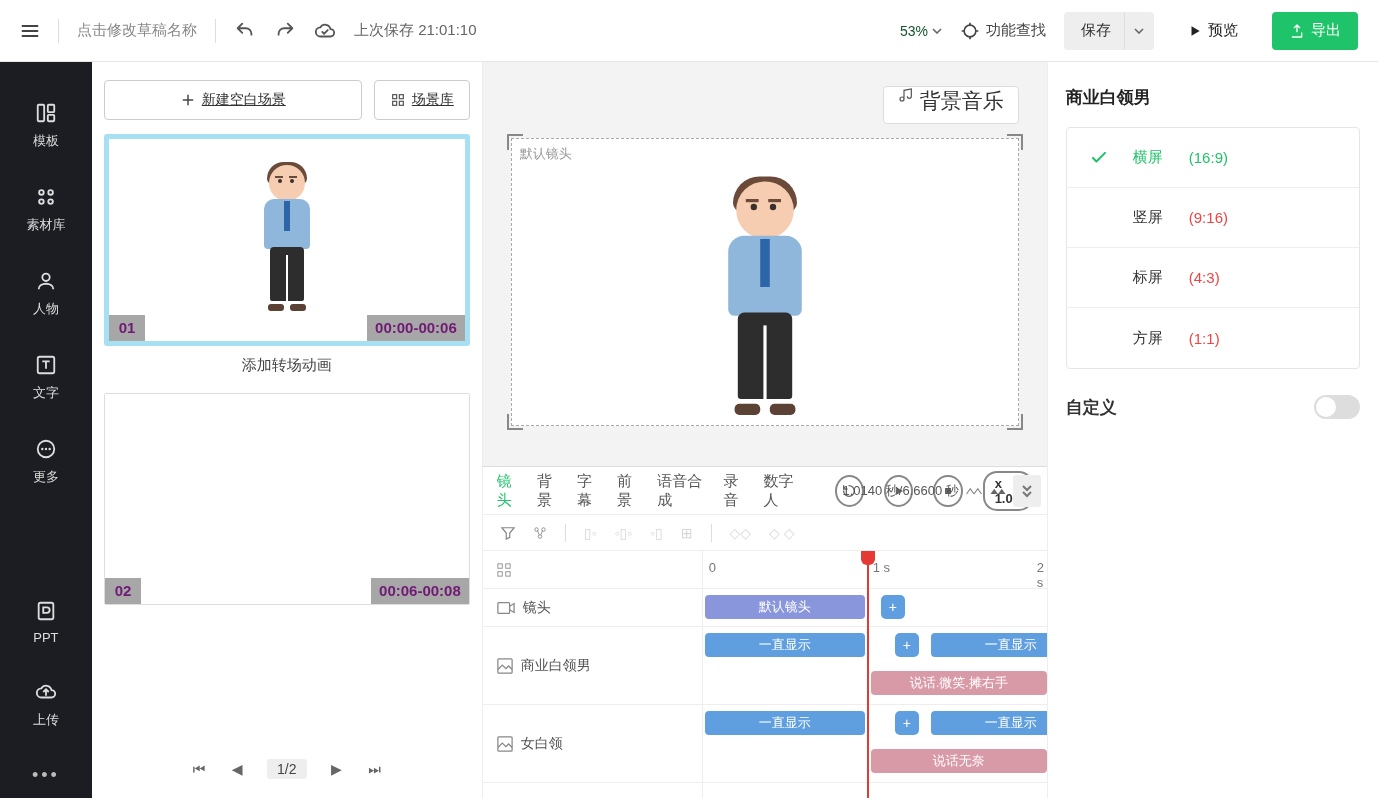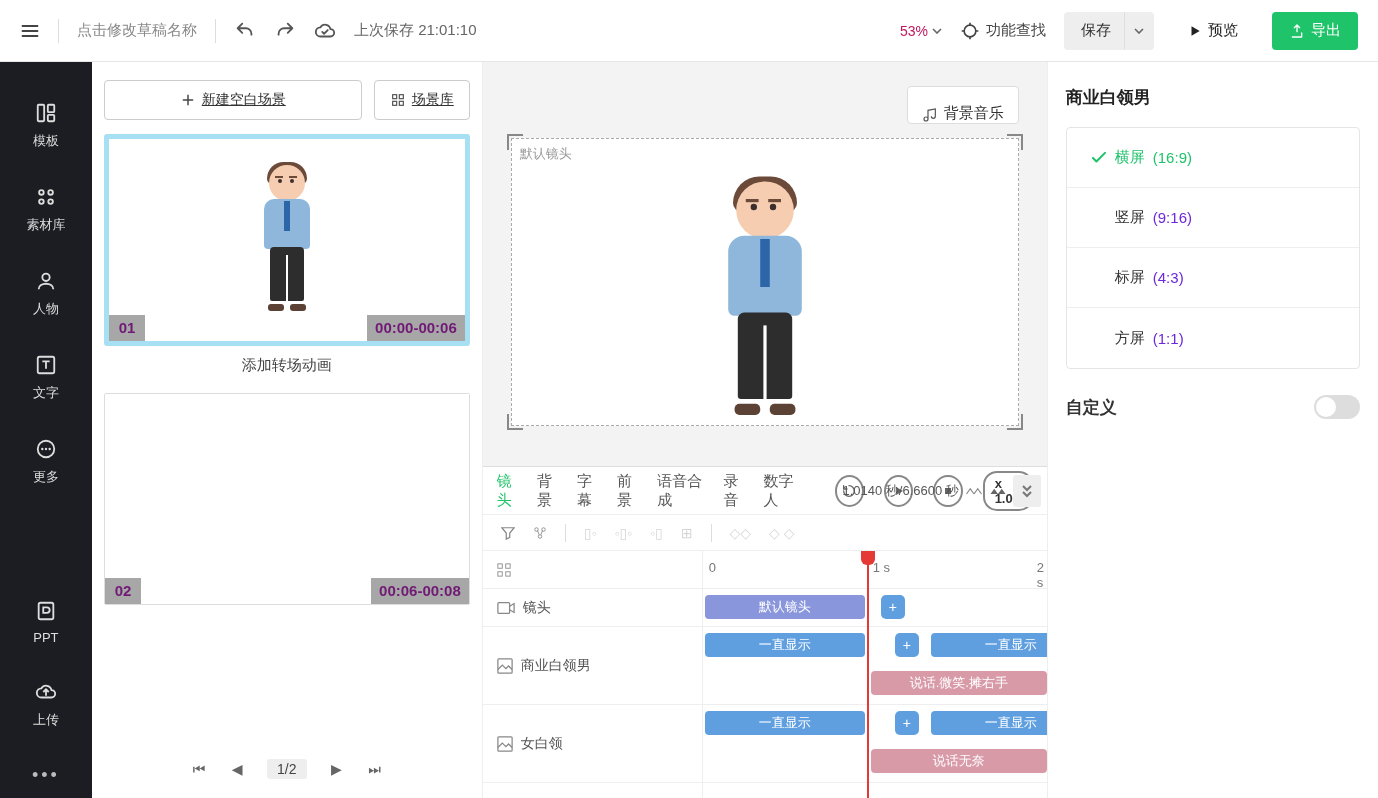--- a/index.html
+++ b/index.html
@@ -4,21 +4,21 @@
 <style>
 * { margin:0; padding:0; box-sizing:border-box; font-family:-apple-system,"PingFang SC","Microsoft YaHei",sans-serif; }
 body { width:1378px; height:798px; overflow:hidden; background:#fff; color:#333; font-size:14px; }
 .top-bar { height:62px; display:flex; align-items:center; padding:0 20px; border-bottom:1px solid #e5e5e5; gap:18px; }
 .hamburger,.ic { width:20px; height:20px; display:inline-flex; align-items:center; justify-content:center; color:#555; }
 .divider-v { width:1px; height:24px; background:#ddd; }
 .draft-name { color:#888; font-size:15px; cursor:pointer; }
 .tb-ic { width:22px; height:22px; display:flex; align-items:center; justify-content:center; cursor:pointer; color:#555; }
 .tb-text { color:#666; font-size:15px; }
 .spacer { flex:1; }
-.zoom-l { color:#be185d; display:flex; align-items:center; gap:4px; cursor:pointer; }
+.zoom-l { color:#14532d; display:flex; align-items:center; gap:4px; cursor:pointer; }
 .func-find { display:flex; align-items:center; gap:6px; color:#444; cursor:pointer; font-size:15px; }
 .btn { height:38px; padding:0 16px; border-radius:4px; display:inline-flex; align-items:center; gap:6px; cursor:pointer; font-size:15px; border:1px solid transparent; }
 .btn-save { background:#eee; }
 .btn-drop { width:30px; justify-content:center; padding:0; background:#eee; margin-left:-4px; border-left:1px solid #ddd; border-radius:0 4px 4px 0; }
 .btn-dark { background:#fff; color:#222; border:none; }
 .btn-green { background:#1fc36a; color:#fff; }
 .main { display:flex; height:736px; }
 .sidebar-l { width:92px; background:#1b1d22; display:flex; flex-direction:column; align-items:center; padding-top:40px; gap:36px; color:#eaeaea; }
 .sb-item { display:flex; flex-direction:column; align-items:center; gap:8px; cursor:pointer; font-size:13px; color:#ddd; }
 .sb-item svg { width:22px; height:22px; }
@@ -35,21 +35,21 @@
 .scene-canvas { width:100%; height:100%; background:#fff; display:flex; align-items:flex-end; justify-content:center; }
 .scene-foot { position:absolute; left:0; right:0; bottom:0; height:26px; display:flex; justify-content:space-between; font-size:15px; color:#701a75; }
 .sf-num { background:#a7a7a7; padding:0 10px; line-height:26px; font-weight:600; }
 .sf-time { background:#a7a7a7; padding:0 8px; line-height:26px; font-weight:600; }
 .scene-transition { text-align:center; font-size:15px; color:#444; margin:10px 0 18px; cursor:pointer; }
 .pager { height:42px; display:flex; align-items:center; justify-content:center; gap:22px; color:#666; }
 .pager .pg { cursor:pointer; width:16px; text-align:center; }
 .pager .cur { background:#eee; padding:2px 10px; border-radius:3px; color:#444; }
 .center-col { flex:1; display:flex; flex-direction:column; }
 .stage-wrap { flex:0 0 auto; height:404px; background:#f3f3f3; position:relative; padding:20px 28px; }
-.stage-bgm { position:absolute; right:28px; top:24px; background:#fff; border:1px solid #ddd; border-radius:4px; height:38px; padding:0 14px; display:flex; align-items:flex-end; gap:6px; cursor:pointer; font-size:15px; }
+.stage-bgm { position:absolute; right:28px; top:24px; background:#fff; border:1px solid #ddd; border-radius:4px; height:38px; padding:0 14px; display:flex; align-items:flex-start; gap:6px; cursor:pointer; font-size:21px; }
 .stage-box { width:508px; height:288px; margin:56px auto 0; border:1px dashed #aaa; position:relative; background:#fff; }
 .stage-lbl { position:absolute; left:8px; top:6px; color:#999; font-size:13px; }
 .corner { position:absolute; width:16px; height:16px; border:2px solid #888; }
 .corner.tl { left:-5px; top:-5px; border-right:none; border-bottom:none; }
 .corner.tr { right:-5px; top:-5px; border-left:none; border-bottom:none; }
 .corner.bl { left:-5px; bottom:-5px; border-right:none; border-top:none; }
 .corner.br { right:-5px; bottom:-5px; border-left:none; border-top:none; }
 .timeline { flex:1; border-top:1px solid #ddd; display:flex; flex-direction:column; }
 .tl-tabs { height:48px; display:flex; align-items:center; padding:0 14px; gap:14px; border-bottom:1px solid #eee; position:relative; }
 .tl-tab { cursor:pointer; color:#555; font-size:15px; }
@@ -75,24 +75,24 @@
 .bar { position:absolute; top:6px; height:24px; border-radius:4px; display:flex; align-items:center; justify-content:center; color:#fff; font-size:13px; cursor:pointer; }
 .bar.purple { background:#8a96dc; }
 .bar.blue { background:#5f9fe0; }
 .bar.pinkrow { background:#d99aa8; height:24px; top:44px; }
 .plus { position:absolute; top:6px; width:24px; height:24px; border-radius:5px; background:#5f9fe0; color:#fff; display:flex; align-items:center; justify-content:center; cursor:pointer; }
 .playhead { position:absolute; top:0; bottom:0; width:2px; background:#e53935; left:164px; z-index:5; }
 .playhead:before { content:""; position:absolute; top:-2px; left:-6px; width:14px; height:16px; background:#e53935; border-radius:3px 3px 6px 6px; }
 .right-panel { width:332px; padding:24px 18px; background:#fff; border-left:1px solid #eee; overflow:auto; position:relative; }
 .rp-title { font-size:17px; font-weight:600; color:#222; margin-bottom:18px; }
 .rp-list { border:1px solid #e5e5e5; border-radius:4px; }
-.rp-item { height:60px; display:flex; align-items:center; padding:0 24px; gap:8px; border-bottom:1px solid #eee; cursor:pointer; font-size:15px; }
+.rp-item { height:60px; display:flex; align-items:center; padding:0 24px; gap:26px; border-bottom:1px solid #eee; cursor:pointer; font-size:15px; }
 .rp-item:last-child { border-bottom:none; }
 .rp-item.active { color:#1fc36a; }
-.rp-item .ratio { color:#6d28d9; }
+.rp-item .ratio { color:#ef4444; }
 .rp-item.active .ratio { color:#1fc36a; }
 .rp-custom { margin-top:26px; display:flex; align-items:center; justify-content:space-between; font-size:17px; font-weight:600; }
 .toggle { width:46px; height:24px; background:#ddd; border-radius:12px; position:relative; cursor:pointer; }
 .toggle:after { content:""; position:absolute; left:2px; top:2px; width:20px; height:20px; background:#fff; border-radius:50%; }
 
 .man { position:relative; width:58px; height:146px; }
 .man .head { position:absolute; left:11px; top:0; width:36px; height:36px; background:#f6cdb0; border-radius:50%; }
 .man .hair { position:absolute; left:9px; top:-3px; width:40px; height:22px; background:#6b4a3a; border-radius:18px 18px 6px 6px; }
 .man .eye { position:absolute; top:14px; width:4px; height:4px; background:#3a2e2e; border-radius:50%; }
 .man .eye.l { left:20px; } .man .eye.r { left:32px; }

